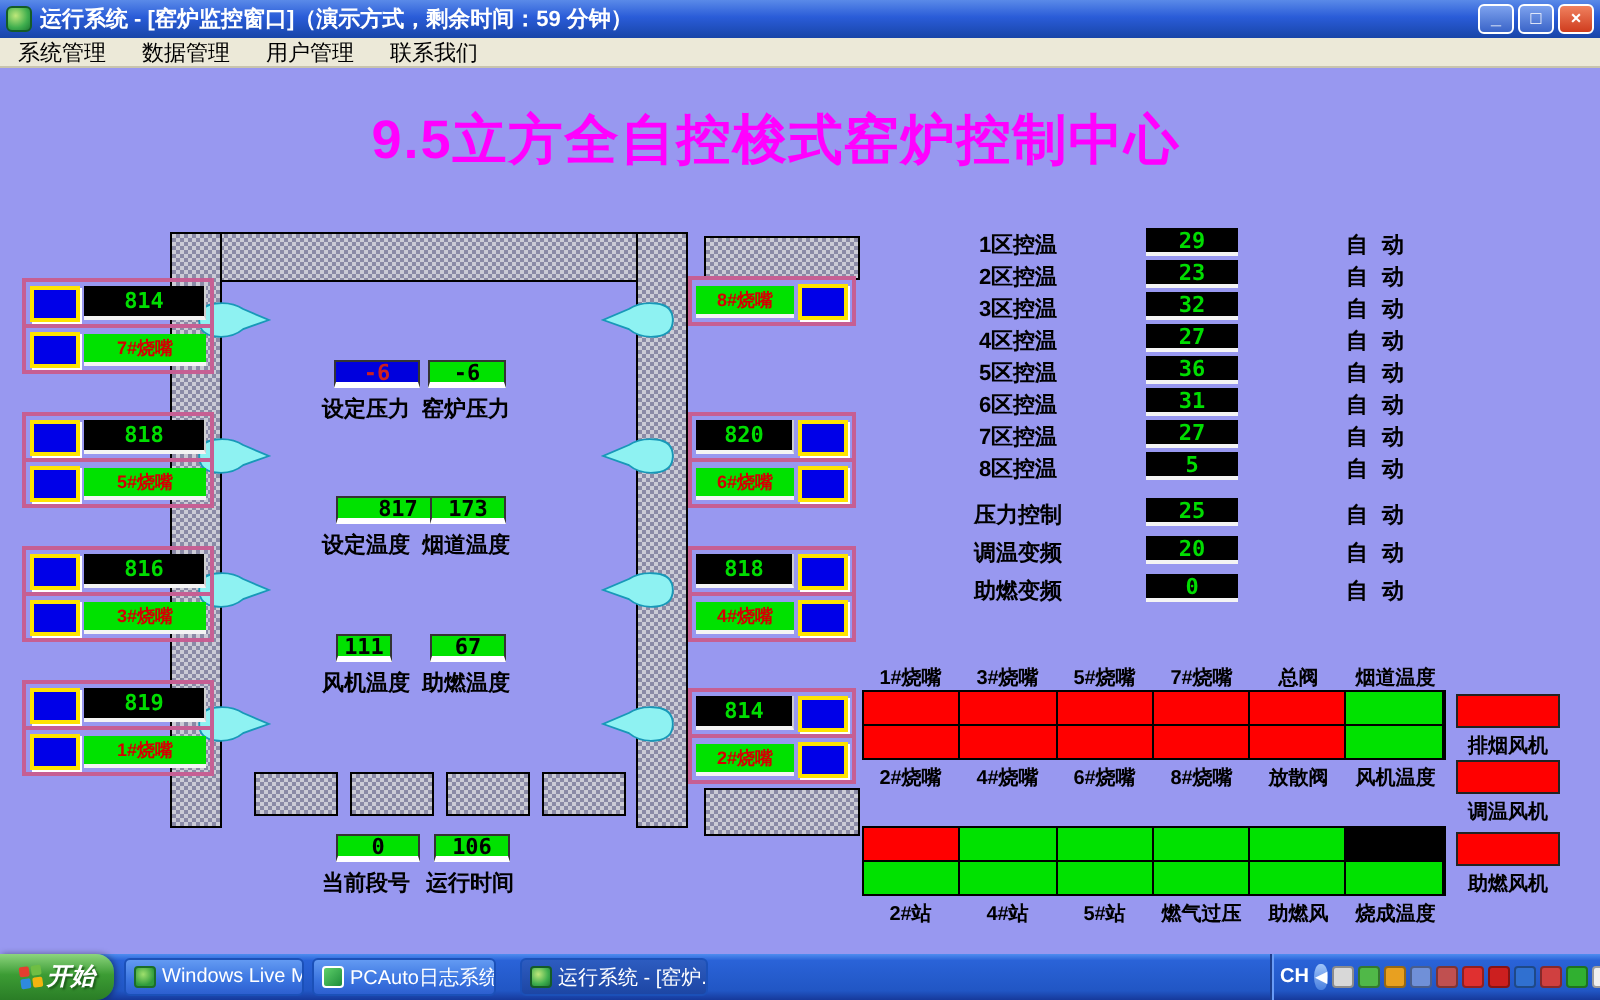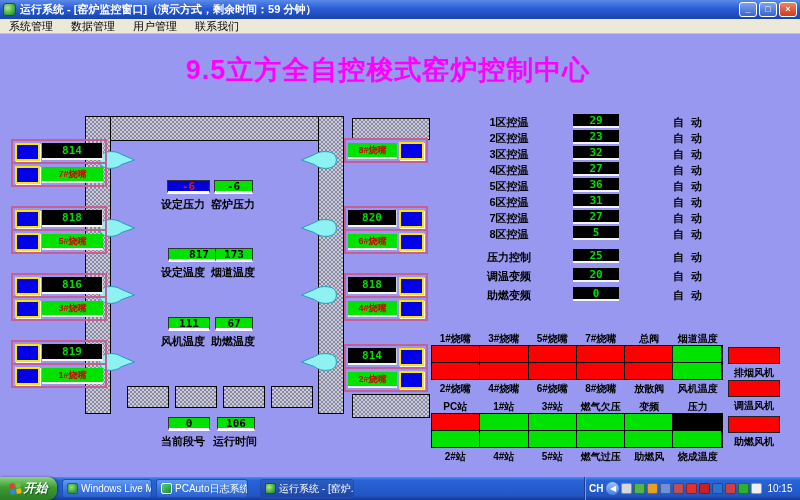--- a/index.html
+++ b/index.html
@@ -101,21 +101,21 @@
   .winflag { width:11px; height:11px; display:grid; grid-template-columns:5px 5px; grid-auto-rows:5px; gap:1px; transform:rotate(-8deg); }
   .winflag i { display:block; border-radius:1px; }
   .task { position:absolute; top:2px; height:19px; border-radius:3px; border:1px solid #1b50b8;
     background:linear-gradient(180deg,#639af2 0%,#3a74e0 60%,#2d5fd0 100%);
     color:#fff; font-size:10px; display:flex; align-items:center; gap:3px; padding:0 4px; overflow:hidden; white-space:nowrap; }
   .task.active { background:linear-gradient(180deg,#2d5cc0,#1d46a4); }
   .task-ico { width:11px; height:11px; flex:none; border-radius:2px; }
   .ico-msn { background:radial-gradient(circle at 40% 35%,#9fe06d,#2f9c3c 70%); border:1px solid #1c6e28; }
   .ico-pcauto { background:linear-gradient(135deg,#5fd06a,#1d8c3a); border:1px solid #ffffff; }
   .ico-app { background:radial-gradient(circle at 35% 35%,#bfe87a,#3fae4e 60%,#1d7a34); border:1px solid #145c26; }
-  .tray { position:absolute; right:0; top:0; width:216px; height:23px; border-left:1px solid #1d3f8f;
+  .tray { position:absolute; right:0; top:0; width:165px; height:23px; border-left:1px solid #1d3f8f;
     box-shadow:inset 1px 0 0 #6a9cf5; display:flex; align-items:center; padding:0 4px; gap:2px; }
   .lang { color:#fff; font-size:10px; font-weight:bold; margin-right:1px; }
   .chev { width:13px; height:13px; border-radius:50%; background:linear-gradient(180deg,#9fc4f8,#4a80e0);
     color:#fff; font-size:8px; line-height:13px; text-align:center; }
   .tray-ico { width:11px; height:11px; border-radius:2px; border:1px solid rgba(0,0,0,.35); flex:none; }
   .clock { color:#fff; font-size:10px; margin-left:3px; }
 </style>
 </head>
 <body>
 
@@ -258,21 +258,21 @@
   <span class="gbox blue" style="left:167px;top:180px;width:43px">-6</span>
   <span class="gbox" style="left:214px;top:180px;width:39px">-6</span>
   <span class="glab" style="left:161px;top:197px">设定压力</span>
   <span class="glab" style="left:211px;top:197px">窑炉压力</span>
 
   <span class="gbox" style="left:168px;top:248px;width:62px">817</span>
   <span class="gbox" style="left:215px;top:248px;width:38px">173</span>
   <span class="glab" style="left:161px;top:265px">设定温度</span>
   <span class="glab" style="left:211px;top:265px">烟道温度</span>
 
-  <span class="gbox" style="left:168px;top:317px;width:42px">111</span>
+  <span class="gbox" style="left:168px;top:317px;width:28px">111</span>
   <span class="gbox" style="left:215px;top:317px;width:38px">67</span>
   <span class="glab" style="left:161px;top:334px">风机温度</span>
   <span class="glab" style="left:211px;top:334px">助燃温度</span>
 
   <span class="gbox" style="left:168px;top:417px;width:42px">0</span>
   <span class="gbox" style="left:217px;top:417px;width:38px">106</span>
   <span class="glab" style="left:161px;top:434px">当前段号</span>
   <span class="glab" style="left:213px;top:434px">运行时间</span>
 
   <div class="zrow" style="top:114px">
@@ -356,28 +356,20 @@
   </div>
   <div class="glabels" style="top:382px">
     <span>2#烧嘴</span>
       <span>4#烧嘴</span>
       <span>6#烧嘴</span>
       <span>8#烧嘴</span>
       <span>放散阀</span>
       <span>风机温度</span>
   </div>
 
-  <div class="glabels" style="top:400px">
-    <span>PC站</span>
-      <span>1#站</span>
-      <span>3#站</span>
-      <span>燃气欠压</span>
-      <span>变频</span>
-      <span>压力</span>
-  </div>
   <div class="cells" style="top:413px">
     <span class="cell state-red"></span>
       <span class="cell state-green"></span>
       <span class="cell state-green"></span>
       <span class="cell state-green"></span>
       <span class="cell state-green"></span>
       <span class="cell"></span>
     <span class="cell state-green"></span>
       <span class="cell state-green"></span>
       <span class="cell state-green"></span>

